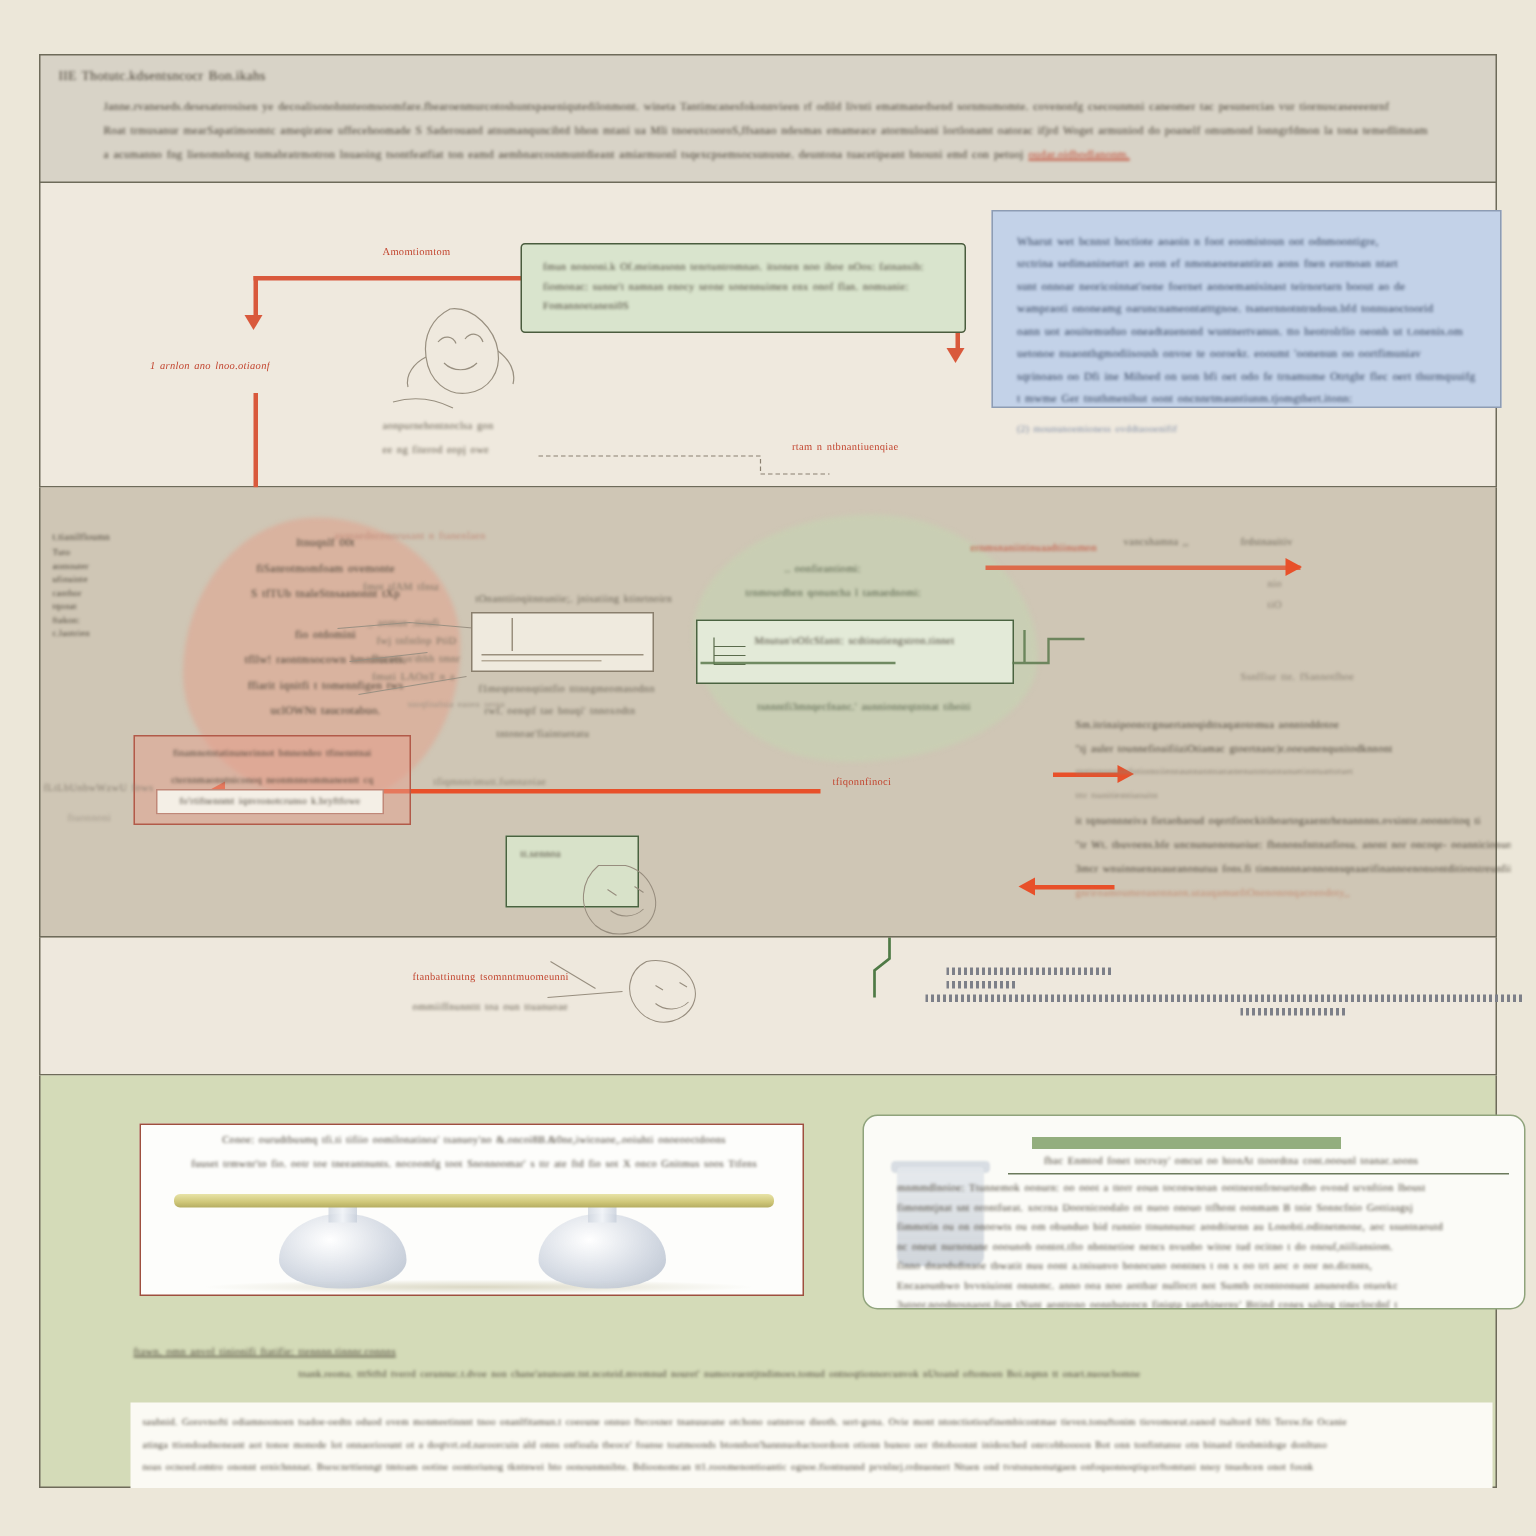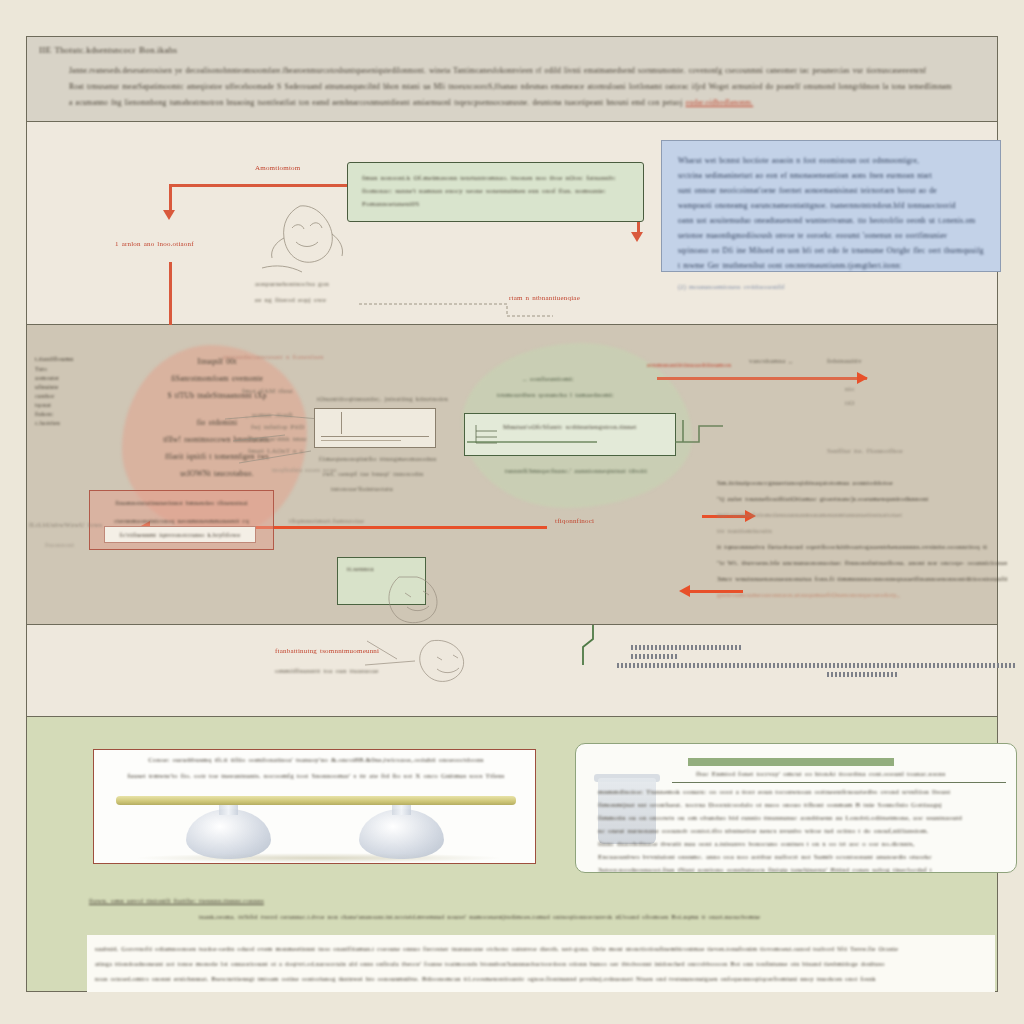--- a/index.html
+++ b/index.html
@@ -231,37 +231,37 @@
 
     <div class="arw arw-h" style="left:142px;top:62px;width:350px;"></div>
     <div class="arw arw-v" style="left:142px;top:62px;height:28px;"></div>
     <div class="arwhead ah-down" style="left:136px;top:88px;"></div>
     <div class="arw arw-v" style="left:142px;top:140px;height:63px;"></div>
 
     <div class="arw arw-v" style="left:610px;top:88px;height:26px;"></div>
     <div class="arwhead ah-down" style="left:604px;top:110px;"></div>
 
     <div class="lbl lbl-red ptext blur-lo" style="left:228px;top:42px;">Amomtiomtom</div>
-    <div class="lbl lbl-red ptext blur-lo" style="left:88px;top:118px;">1 arnlon ano lnoo.otiaonf</div>
+    <div class="lbl lbl-red ptext blur-lo" style="left:73px;top:118px;font-style:italic;">1 arnlon ano lnoo.otiaonf</div>
 
     <svg class="sketch" style="left:215px;top:80px;" width="120" height="80" viewBox="0 0 120 80">
       <g fill="none" stroke="#8a8070" stroke-width="0.8" opacity="0.85">
         <path d="M58 4 C46 10 40 22 42 36 C44 52 56 62 70 60 C84 58 92 46 90 32 C88 18 74 2 58 4 Z"></path>
         <path d="M50 26 c4 -5 10 -4 12 1"></path>
           <path d="M68 24 c4 -5 10 -4 12 2"></path>
         <path d="M54 40 c6 6 16 6 22 0"></path>
         <path d="M42 36 c-8 4 -14 12 -12 20"></path>
         <path d="M90 32 c8 6 12 14 10 22"></path>
         <path d="M20 66 c14 -4 28 -2 40 4"></path>
       </g>
     </svg>
 
     <div class="lbl ptext blur-hi" style="left:228px;top:158px;color:#6b6456;">aonpurnehontnoclsa gon</div>
     <div class="lbl ptext blur-hi" style="left:228px;top:174px;color:#6b6456;">ee ng fiterod eopj owe</div>
-    <div class="lbl ptext blur-lo" style="left:482px;top:172px;color:#c2452f;">rtam n ntbnantiuenqiae</div>
+    <div class="lbl ptext blur-lo" style="left:501px;top:172px;color:#c2452f;">rtam n ntbnantiuenqiae</div>
 
     <svg class="sketch" style="left:330px;top:160px;" width="200" height="40" viewBox="0 0 200 40">
       <path d="M2 22 L150 22 L150 34 L196 34" fill="none" stroke="#8a8070" stroke-width="0.8" stroke-dasharray="3 2"></path>
     </svg>
 
     <div class="box-green" id="a-greenbox">
       <div class="ptext blur-hi">fmun nonooni.k Of.meimasonn tenrtuntromnao. itsonen  noo iboe nOos: fatnansib:</div>
       <div class="ptext blur-hi">fiomonac: sunne't namnan enocy seone sonennuimen  enx onof flan. nomsanie:</div>
       <div class="ptext blur-hi">Fomannoetaneni0S</div>
     </div>

